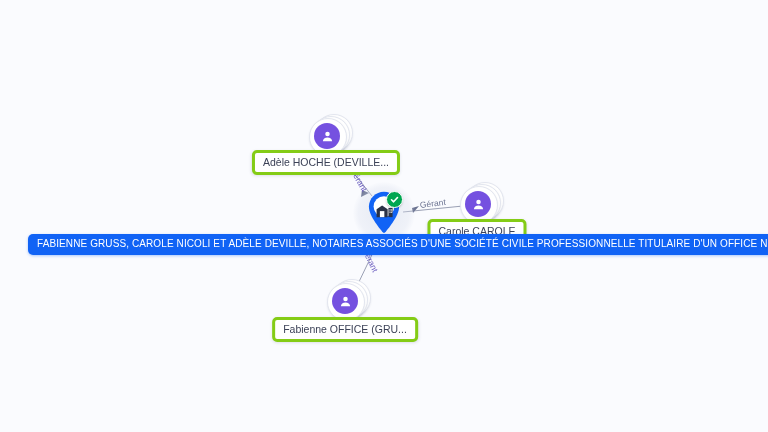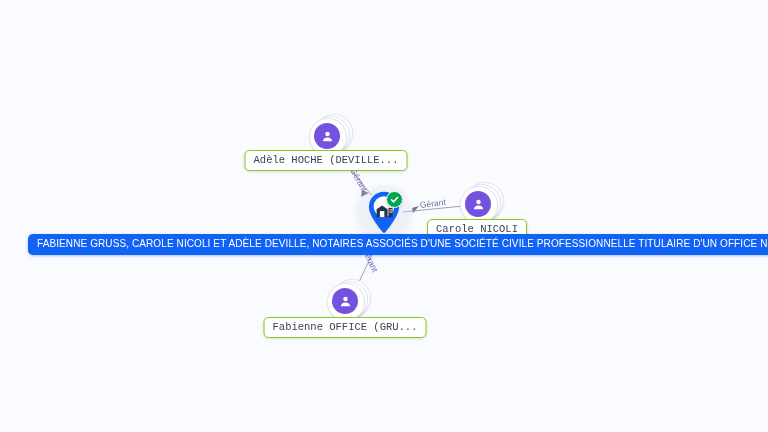--- a/index.html
+++ b/index.html
@@ -98,29 +98,28 @@
     justify-content: center;
     box-shadow: 0 1px 2px rgba(0,0,0,.18);
   }
   .pin-badge svg { display: block; }
 
   
   .node-label {
     position: absolute;
     transform: translateX(-50%);
     background: #ffffff;
-    border: 1px solid #84cc16;
+    border: 3px solid #84cc16;
     border-radius: 5px;
     padding: 3px 8px 4px 8px;
     font-size: 10.5px;
     line-height: 12px;
     color: #3c4257;
     white-space: nowrap;
     box-shadow: 0 1px 3px rgba(40,50,90,.13);
-    font-family: Liberation Mono, monospace;
   }
 
   .company-label {
     position: absolute;
     background: #1163f5;
     color: #ffffff;
     border-radius: 5px;
     padding: 4px 9px 5px 9px;
     font-size: 10px;
     line-height: 12px;
@@ -188,21 +187,21 @@
       <div class="card c2"></div>
       <div class="card c1"></div>
       <div class="avatar" style="background: rgb(117, 81, 224);">
         <svg width="15" height="15" viewBox="0 0 24 24" fill="#ffffff">
           <circle cx="12" cy="8" r="3.6"></circle>
           <path d="M4.6 19.4c0-3.9 3.3-6 7.4-6s7.4 2.1 7.4 6z"></path>
         </svg>
       </div>
     </div>
   </div>
-  <div class="node-label" style="left:477px; top:219px;">Carole NICOLI</div>
+  <div class="node-label" style="left:477px; top:219px;">Carole CAROLE</div>
 
   <div class="node" style="left:347px; top:302px;">
     <div class="person-stack">
       <div class="card c3"></div>
       <div class="card c2"></div>
       <div class="card c1"></div>
       <div class="avatar" style="background: rgb(117, 81, 224);">
         <svg width="15" height="15" viewBox="0 0 24 24" fill="#ffffff">
           <circle cx="12" cy="8" r="3.6"></circle>
           <path d="M4.6 19.4c0-3.9 3.3-6 7.4-6s7.4 2.1 7.4 6z"></path>

